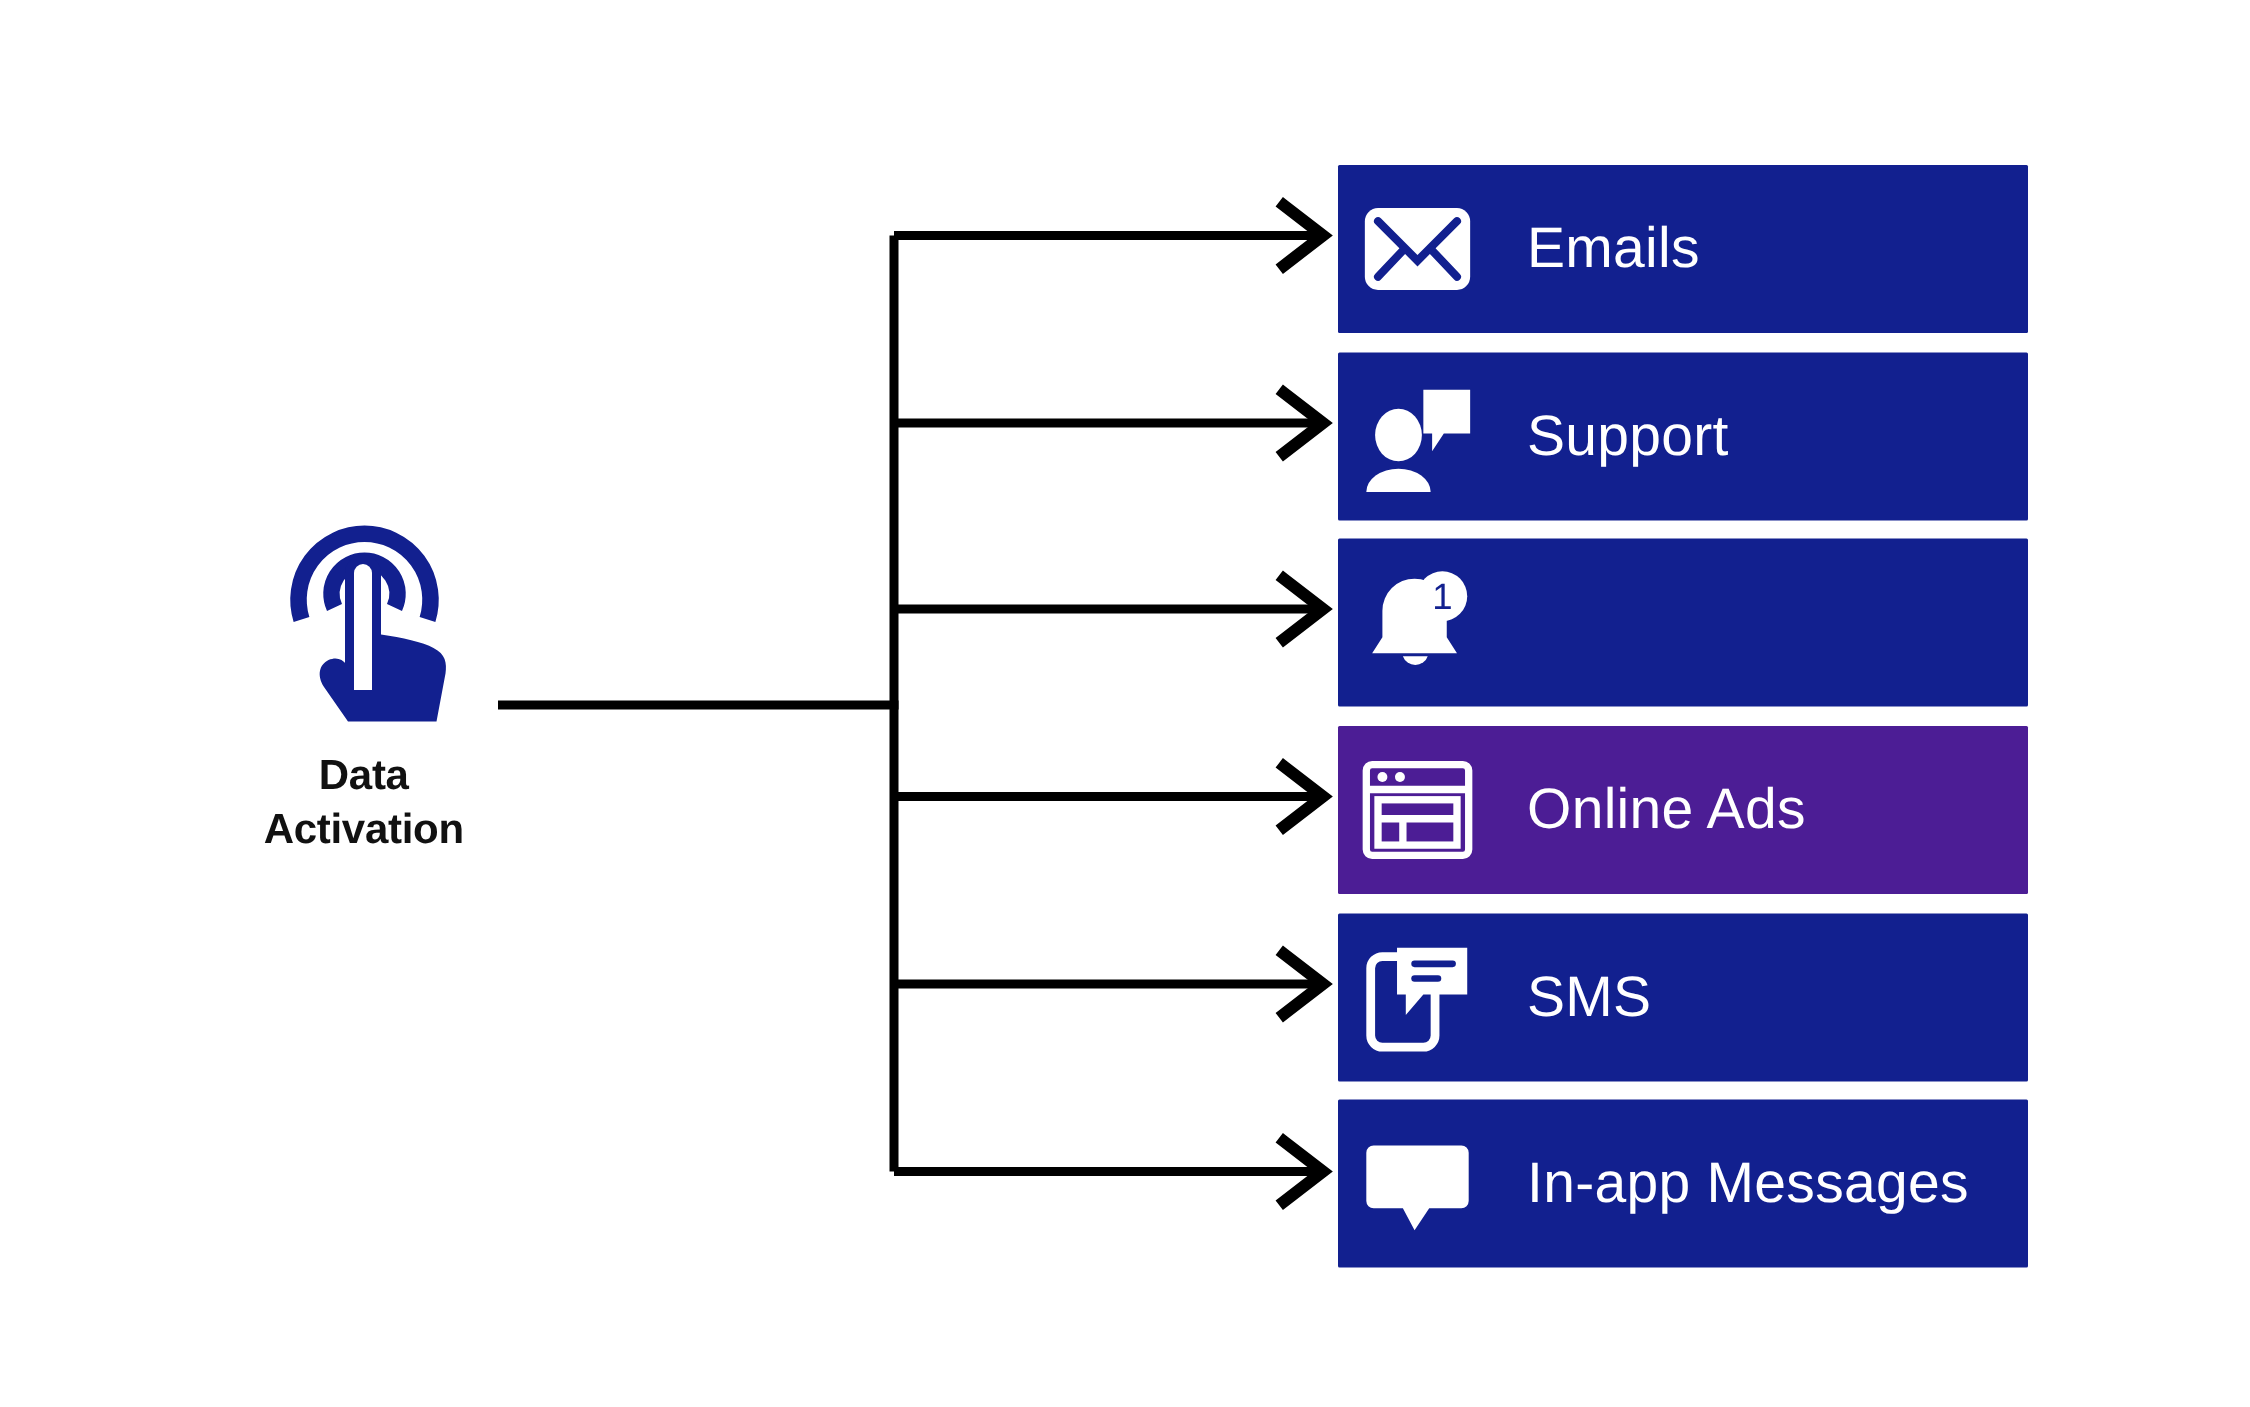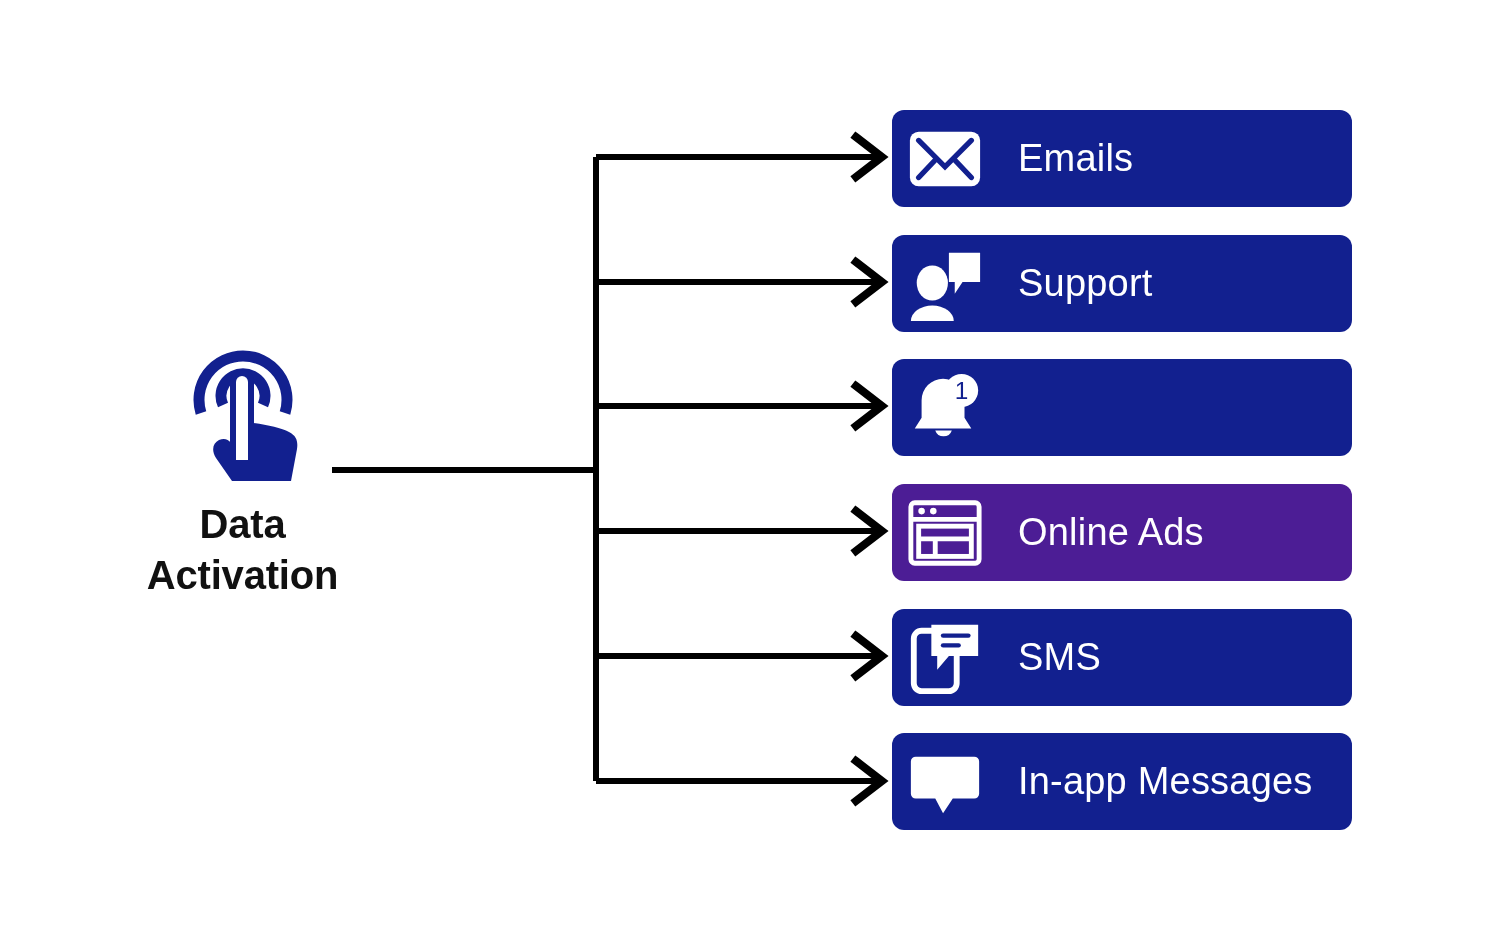--- a/index.html
+++ b/index.html
@@ -36,36 +36,36 @@
     flex-direction: column;
     align-items: center;
   }
   #tap-icon-wrap {
     width: 120px;
     height: 150px;
     display: block;
   }
   #source-label {
     margin-top: 14px;
-    font-size: 40px;
+    font-size: 28px;
     font-weight: bold;
     color: #111111;
     text-align: center;
     line-height: 1.28;
     letter-spacing: -0.2px;
     white-space: pre-line;
   }
   
   .channel-card {
     position: absolute;
     left: 892px;
     width: 460px;
-    height: 97px;
+    height: 112px;
     background: var(--brand, #12208F);
-    border-radius: 12px;
+    border-radius: 1px;
     display: flex;
     align-items: center;
     box-sizing: border-box;
     padding-left: 10px;
   }
   .card-icon {
     width: 86px;
     height: 80px;
     flex: 0 0 86px;
     display: flex;

